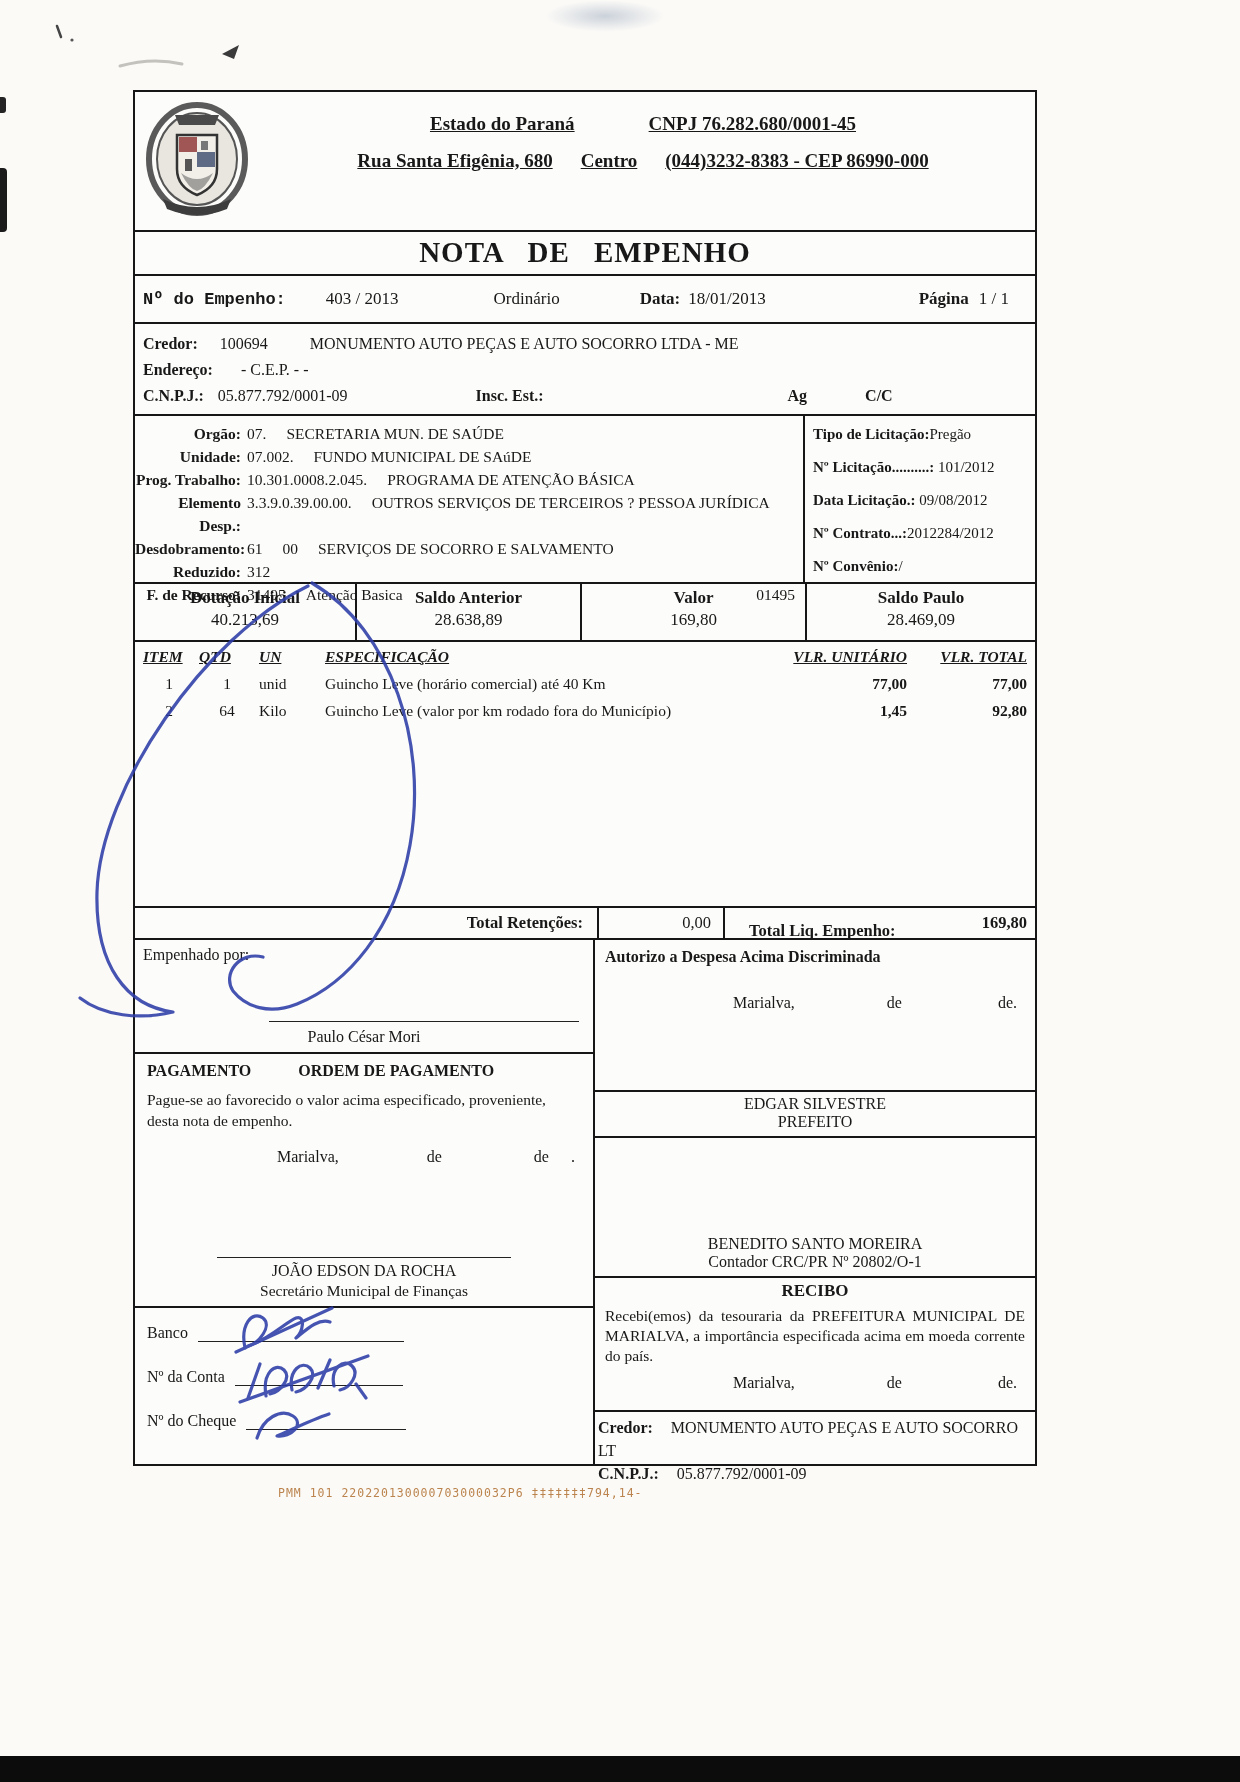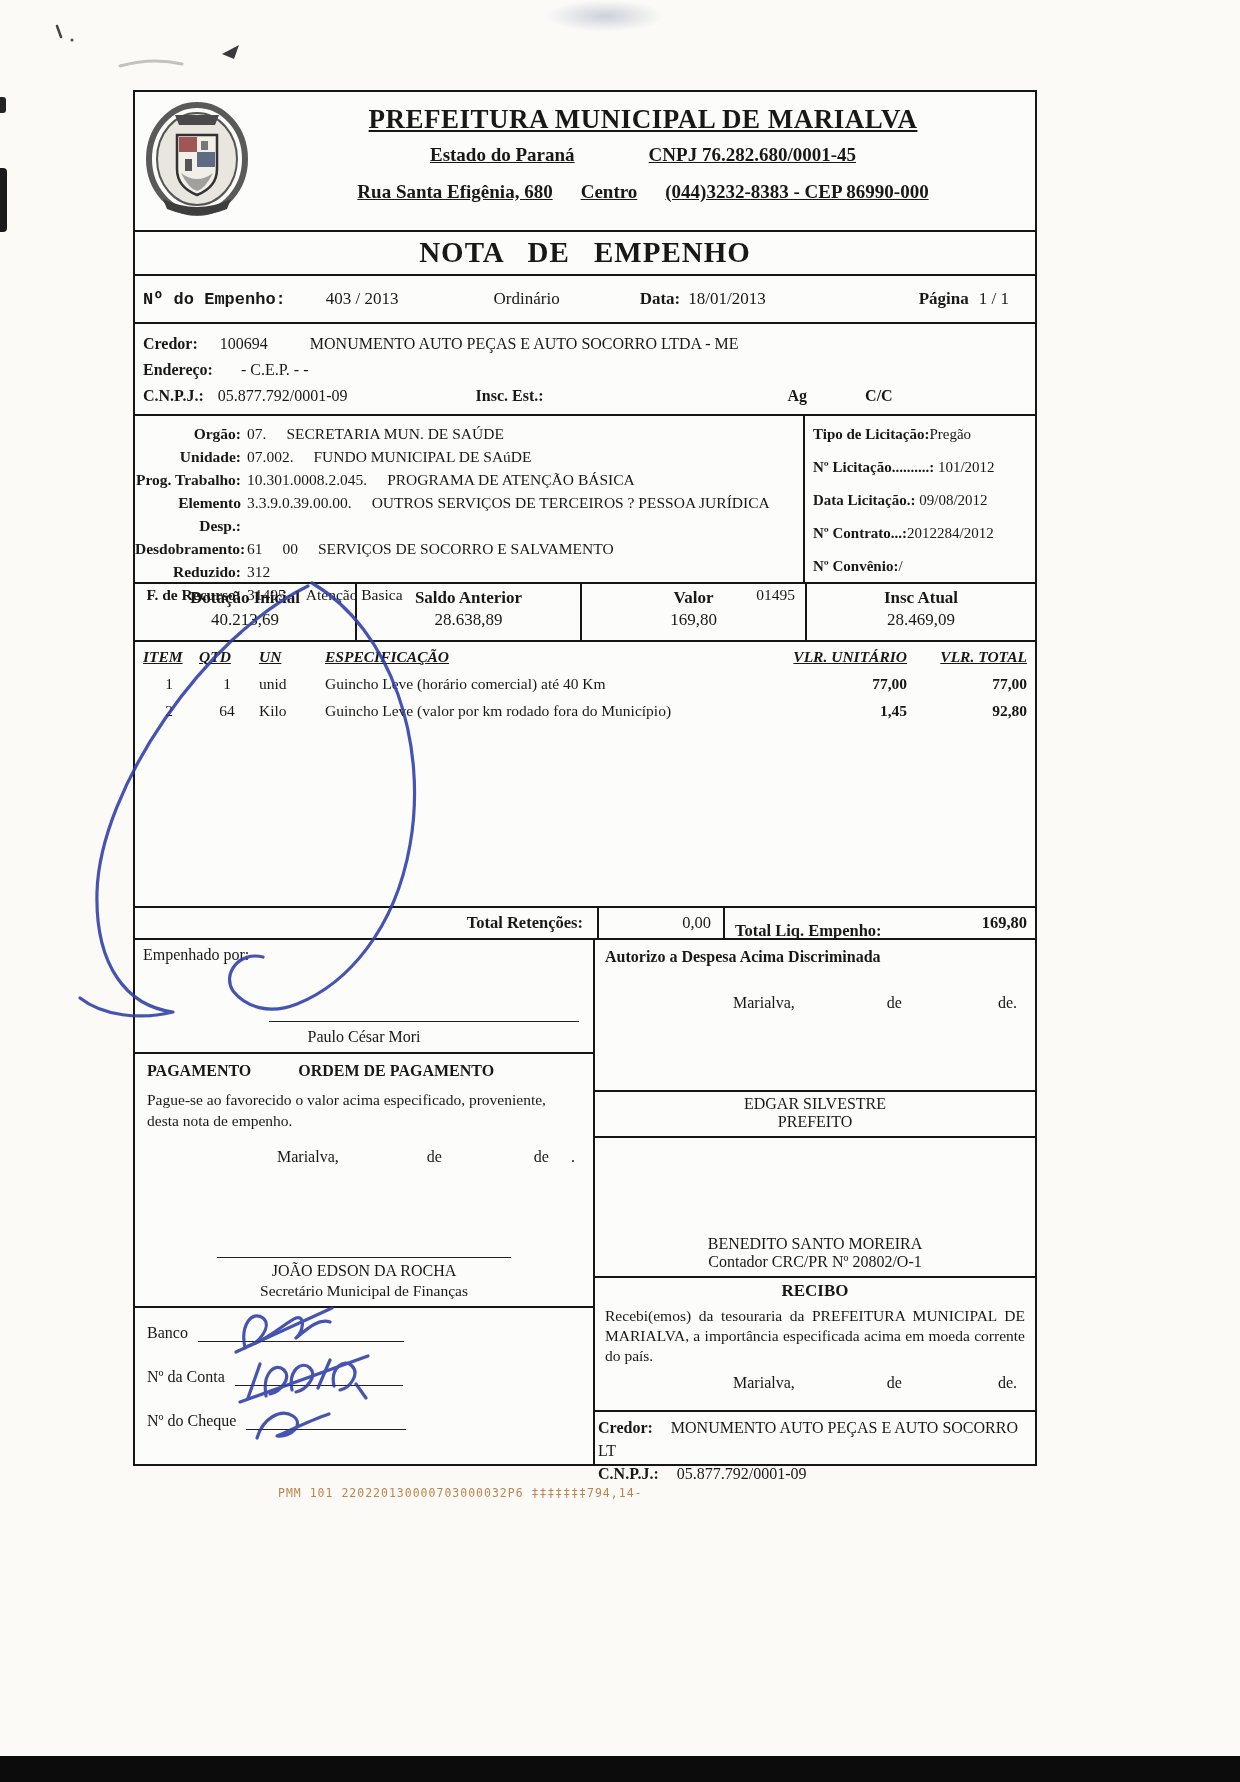--- a/index.html
+++ b/index.html
@@ -77,21 +77,21 @@
   .items-grid { display:grid; grid-template-columns:52px 56px 62px 1fr 150px 116px; column-gap:4px; }
   .items-head { font-style:italic; font-weight:bold; }
   .items-head .u { text-decoration:underline; }
   .col-r { text-align:right; }
   .item-row { margin-top:9px; }
   .money { font-weight:bold; }
   
   .ret-row { height:32px; display:flex; align-items:center; font-size:16.5px; }
   .ret-l { width:462px; text-align:right; font-weight:bold; padding-right:14px; }
   .ret-v { width:128px; border-left:2px solid #161616; border-right:2px solid #161616; text-align:right; padding-right:12px; height:100%; display:flex; align-items:center; justify-content:flex-end; }
-  .ret-liq-l { font-weight:bold; padding-left:10px;margin-top:16px; }
+  .ret-liq-l { font-weight:bold; padding-left:24px;margin-top:16px; }
   .ret-liq-v { margin-left:auto; font-weight:bold; padding-right:8px; }
   
   .bottom { display:flex; }
   .col-left { width:462px; border-right:2px solid #161616; display:flex; flex-direction:column; }
   .col-right { flex:1; }
   .empenhado-box { height:112px; position:relative; padding:6px 8px; font-size:16px; }
   .sig-line { position:absolute; bottom:30px; left:134px; right:14px; border-bottom:1.5px solid #222; }
   .sig-name { position:absolute; bottom:6px; left:0; right:0; text-align:center; font-size:16px; }
   .pagamento-box { border-top:2px solid #161616; height:254px; position:relative; padding:8px 12px; font-size:16px; }
   .pag-head { display:flex; }
@@ -165,21 +165,20 @@
           <path d="M32 34 h40 v34 q0 18 -20 26 q-20 -8 -20 -26 z" fill="#f2efe8" stroke="#333" stroke-width="2.5"></path>
           <rect x="34" y="36" width="18" height="15" fill="#8a3030" opacity="0.8"></rect>
           <rect x="52" y="51" width="18" height="15" fill="#3a4a6a" opacity="0.8"></rect>
           <rect x="40" y="58" width="7" height="12" fill="#555"></rect>
           <rect x="56" y="40" width="7" height="9" fill="#777"></rect>
           <path d="M36 72 q16 12 32 0 q-8 16 -16 18 q-8 -2 -16 -18" fill="#6a6a6a" opacity="0.6"></path>
           <path d="M18 98 q34 16 68 0 l-4 10 q-30 12 -60 0 z" fill="#3d3d3d"></path>
         </svg>
       </div>
       <div class="header-text">
-        <div class="h-line1">PREFEITURA MUNICIPAL DE MARIALVA</div>
         <div class="h-line2">
           <span>Estado do Paraná</span>
           <span>CNPJ 76.282.680/0001-45</span>
         </div>
         <div class="h-line3">
           <span>Rua Santa Efigênia, 680</span>
           <span>Centro</span>
           <span>(044)3232-8383  -  CEP 86990-000</span>
         </div>
       </div>
@@ -271,21 +270,21 @@
       </div>
       <div class="saldo-cell sc2">
         <div class="saldo-h">Saldo Anterior</div>
         <div class="saldo-v">28.638,89</div>
       </div>
       <div class="saldo-cell sc3">
         <div class="saldo-h">Valor</div>
         <div class="saldo-v">169,80</div>
       </div>
       <div class="saldo-cell sc4">
-        <div class="saldo-h">Insc Atual</div>
+        <div class="saldo-h">Saldo Paulo</div>
         <div class="saldo-v">28.469,09</div>
       </div>
     </div>
 
     <div class="sec items-box">
       <div class="items-grid items-head">
         <span><span class="u">ITEM</span></span>
         <span><span class="u">QTD</span></span>
         <span><span class="u">UN</span></span>
         <span><span class="u">ESPECIFICAÇÃO</span></span>

